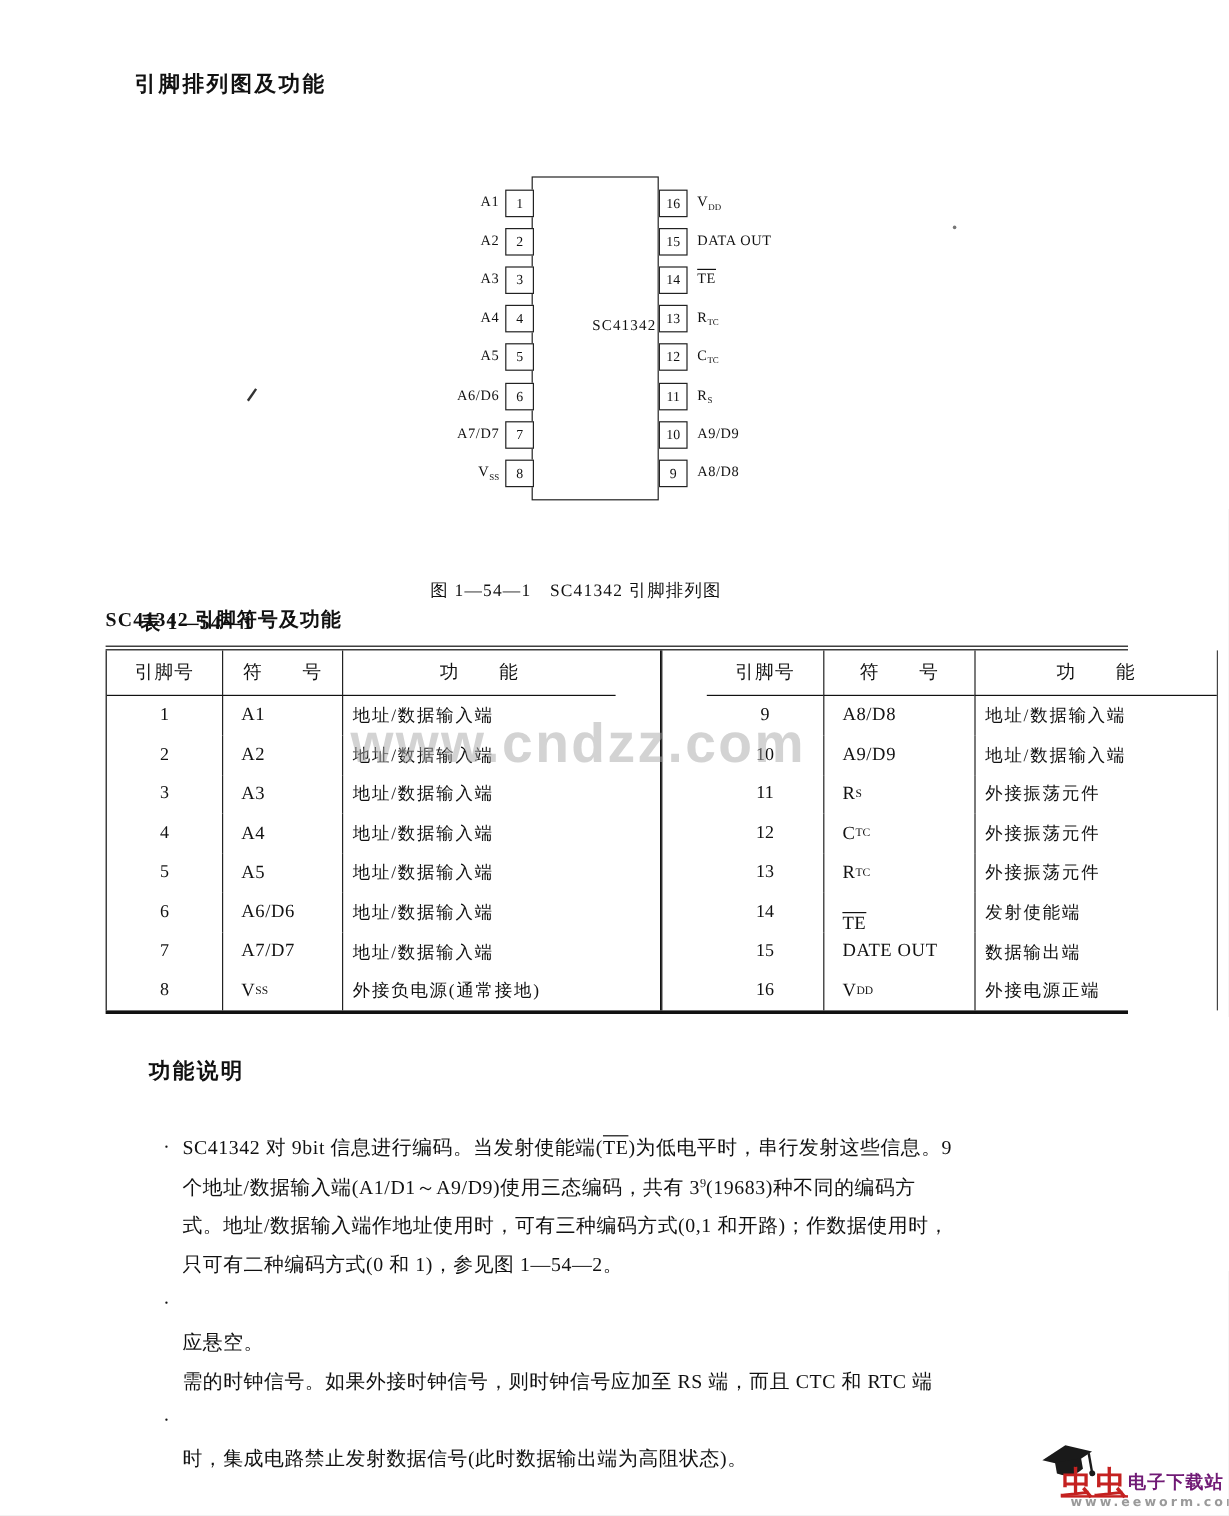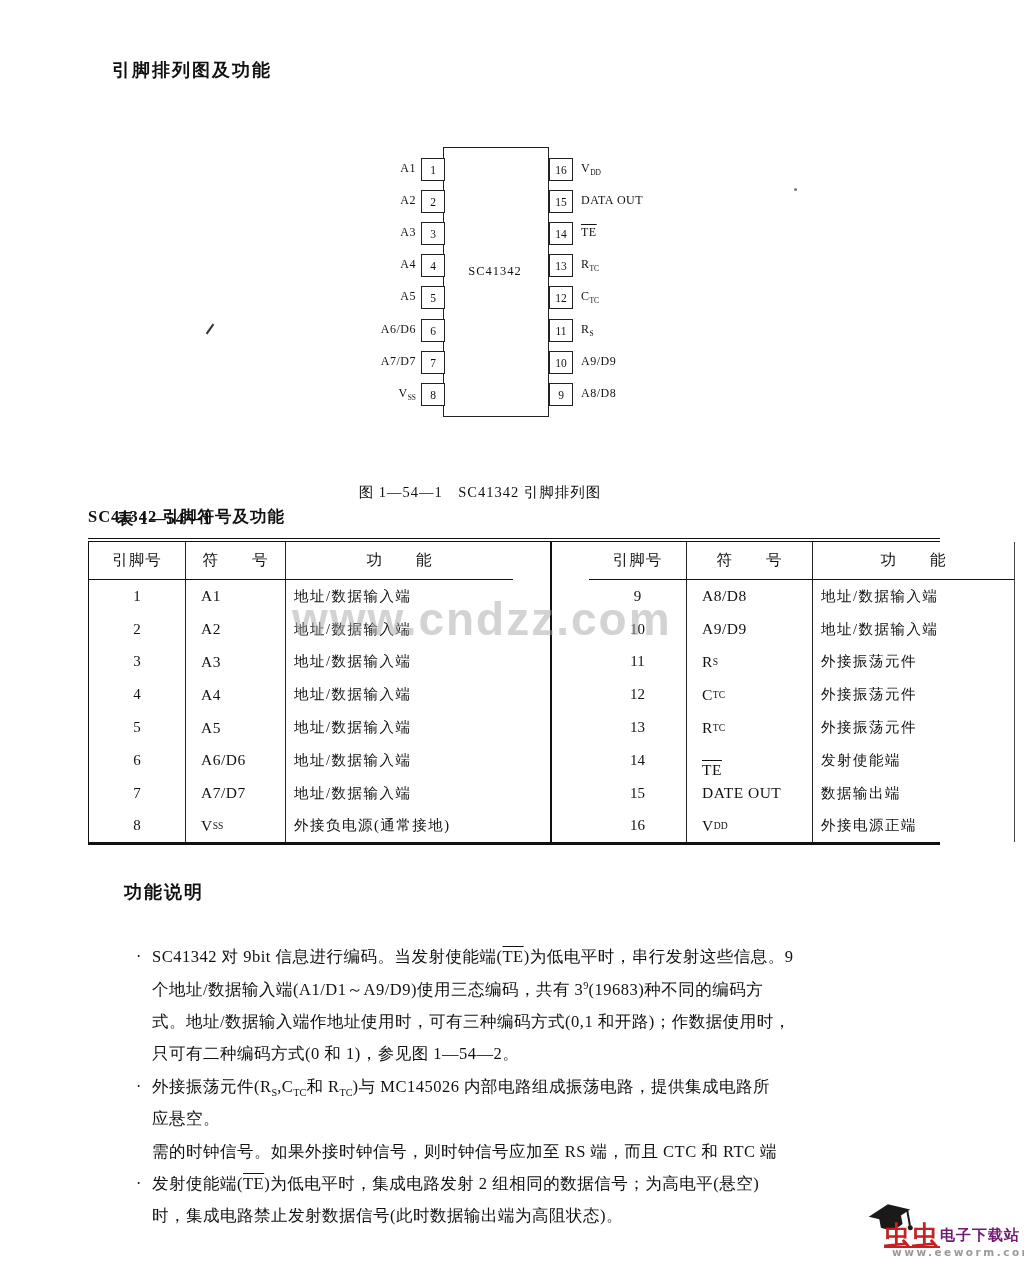--- a/index.html
+++ b/index.html
@@ -11,21 +11,21 @@
 
   
   .doc-heading { position:absolute; left:112px; top:58px; font-size:18px; font-weight:bold;
     letter-spacing:2px; font-family:"DejaVu Sans","Liberation Sans",sans-serif; }
   .section-heading { position:absolute; left:124px; top:880px; font-size:18px; font-weight:bold;
     letter-spacing:2px; font-family:"DejaVu Sans","Liberation Sans",sans-serif; }
 
   
   .chip-body { position:absolute; left:443px; top:147px; width:104px; height:268px;
     border:1.5px solid #222; }
-  .chip-label { position:absolute; left:443px; top:264px; width:104px; text-align:center;
+  .chip-label { position:absolute; left:443px; top:264px; width:104px; text-align:right;
     font-size:12.5px; letter-spacing:1px; }
   .pbox { position:absolute; width:22px; height:21px; border:1.5px solid #222;
     display:flex; align-items:center; justify-content:center; font-size:11.5px; background:#fff; }
   .plabel { position:absolute; font-size:12px; letter-spacing:0.5px; white-space:nowrap; }
   .ll { left:330px; width:86px; text-align:right; }
   .rl { left:581px; width:120px; text-align:left; }
   .fig-caption { position:absolute; left:300px; top:483px; width:360px; text-align:center;
     font-size:14.5px; letter-spacing:1px; white-space:nowrap; }
 
   
@@ -242,31 +242,29 @@
         <span><span>个地址/数据输入端(A1/D1～A9/D9)使用三态编码，共有 3</span><span class="seg-sup">9</span><span>(19683)种不同的编码方</span></span>
       </div>
     <div class="bline">
         <span><span>式。地址/数据输入端作地址使用时，可有三种编码方式(0,1 和开路)；作数据使用时，</span></span>
       </div>
     <div class="bline">
         <span><span>只可有二种编码方式(0 和 1)，参见图 1—54—2。</span></span>
       </div>
     <div class="bline">
         <span class="marker">·</span>
-        <span><span>外接振荡元件(R</span><span class="seg-sub">S</span><span>,C</span><span class="seg-sub">TC</span><span>和 R</span><span class="seg-sub">TC</span><span>)与 MC145026 内部电路组成振荡电路，提供集成电路所</span></span>
       </div>
     <div class="bline">
         <span><span>应悬空。</span></span>
       </div>
     <div class="bline">
         <span><span>需的时钟信号。如果外接时钟信号，则时钟信号应加至 RS 端，而且 CTC 和 RTC 端</span></span>
       </div>
     <div class="bline">
         <span class="marker">·</span>
-        <span><span>发射使能端(</span><span class="seg-ov">TE</span><span>)为低电平时，集成电路发射 2 组相同的数据信号；为高电平(悬空)</span></span>
       </div>
     <div class="bline">
         <span><span>时，集成电路禁止发射数据信号(此时数据输出端为高阻状态)。</span></span>
       </div>
   </div>
 
   <div class="logo">
     <div class="logo-cap">
       <svg width="46" height="36" viewBox="0 0 46 36">
         <polygon points="23,2 44,11 23,20 2,11" fill="#1a1a1a"></polygon>

